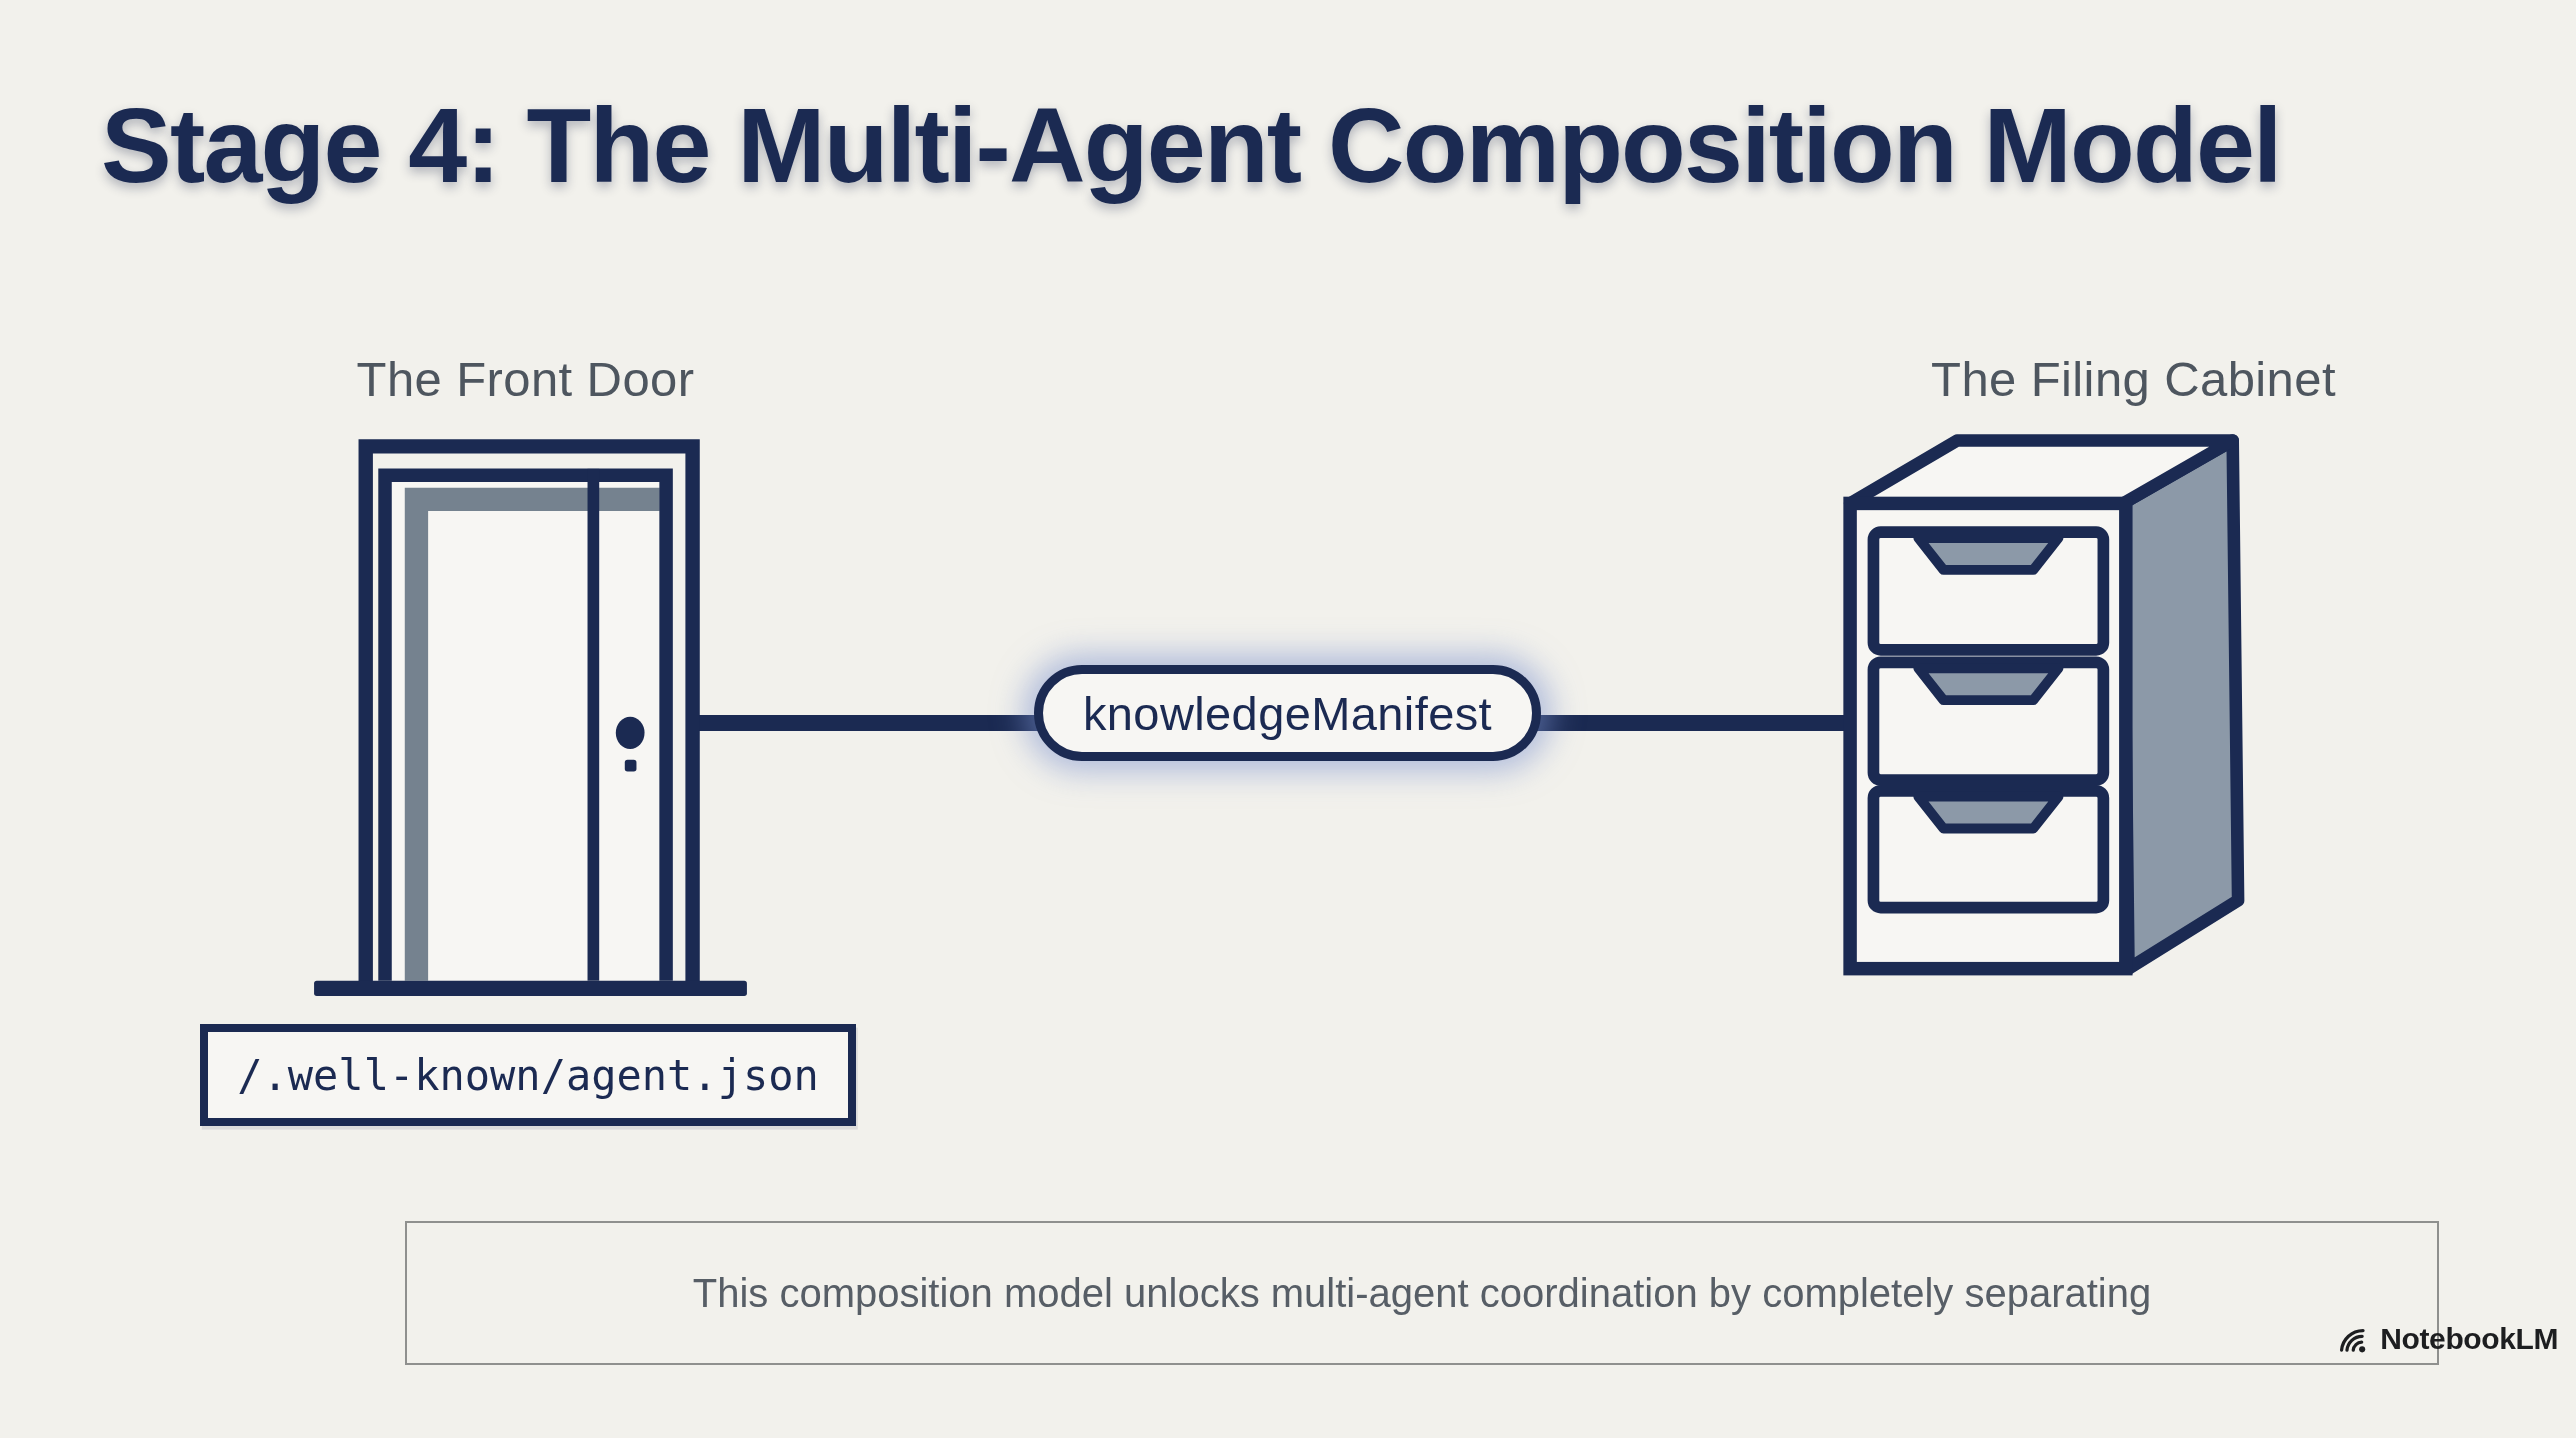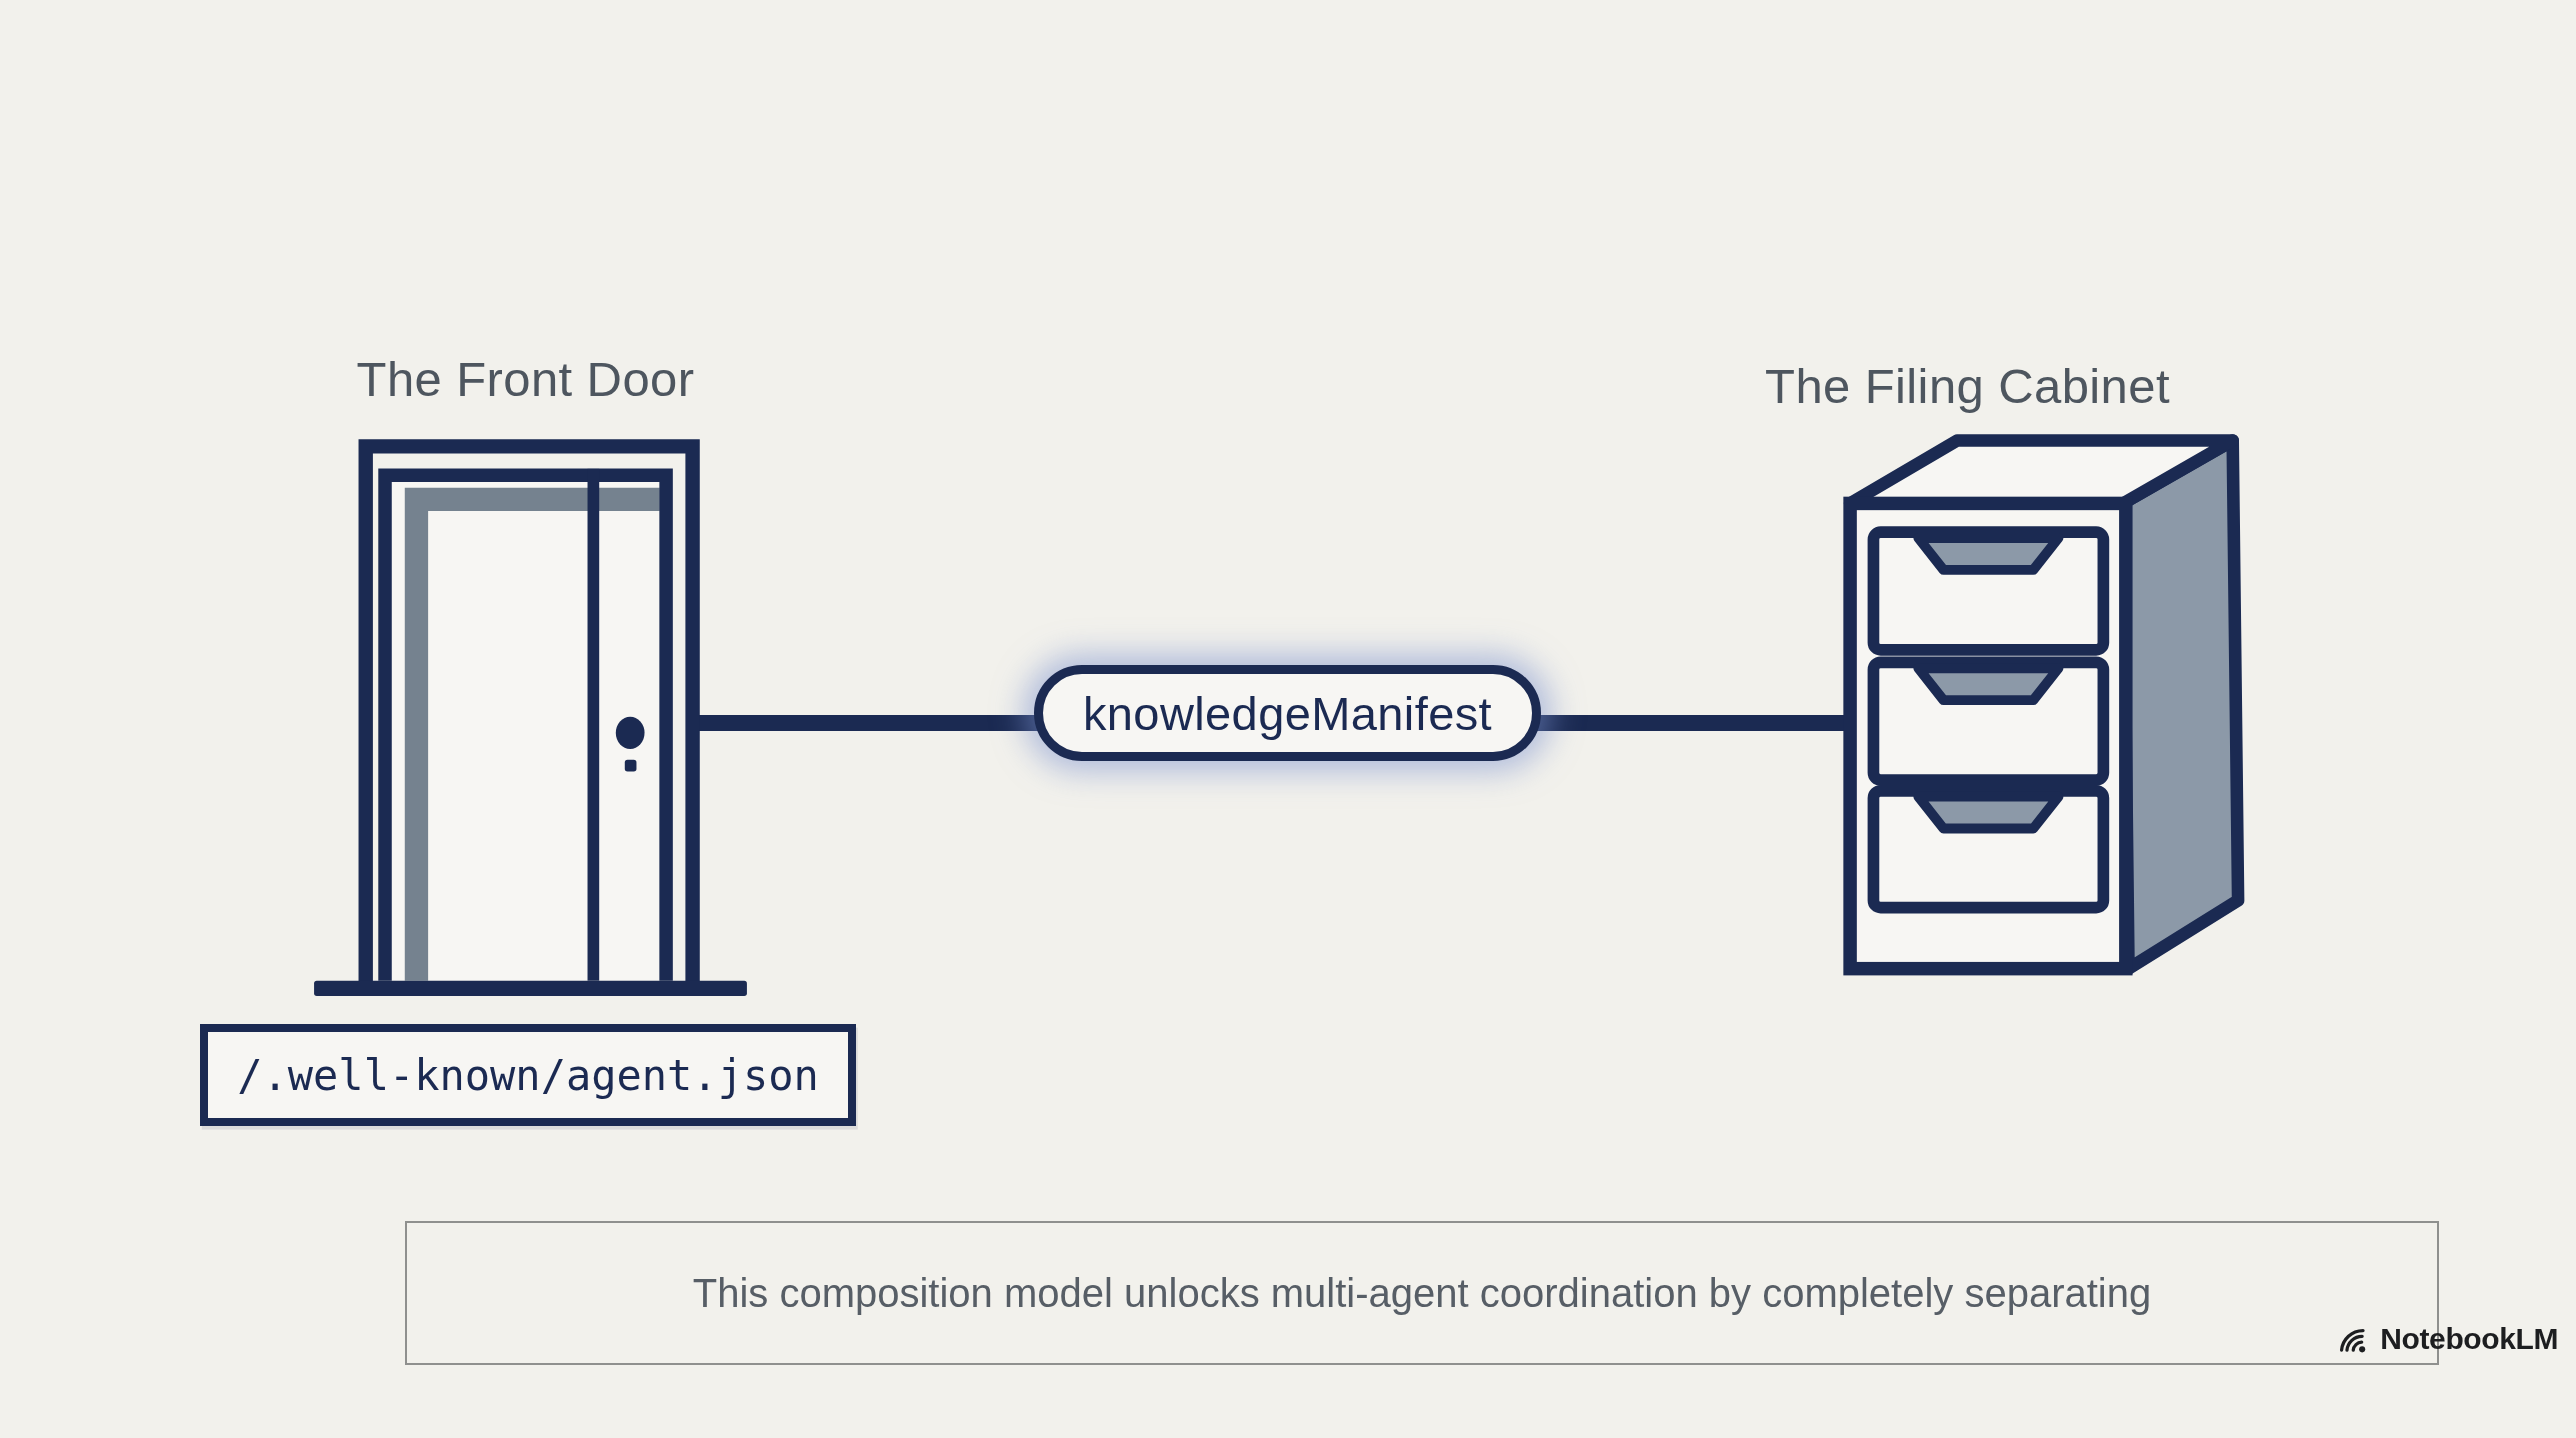--- a/index.html
+++ b/index.html
@@ -19,21 +19,21 @@
     color:var(--navy);
     text-shadow:0 4.5px 10.8px rgba(25,35,70,.30);
     white-space:nowrap;
   }
 
   .obj-label{
     position:absolute;top:351px;width:449px;text-align:center;
     font-size:49px;color:var(--label-gray);letter-spacing:0.4px;white-space:nowrap;
   }
   .obj-label.left{left:301px;}
-  .obj-label.right{left:1743px;margin-top:7px;}
+  .obj-label.right{left:1909px;}
 
   .illustration{position:absolute;z-index:2;}
   #door-svg{left:306px;top:422px;}
   #cabinet-svg{left:1798px;top:409px;}
 
   .navy-fill{fill:var(--navy);}
   .navy-stroke{stroke:var(--navy);fill:none;}
   .panel-fill{fill:var(--panel);}
   .slate-fill{fill:var(--slate);}
   .slate-dark-fill{fill:var(--slate-dark);}
@@ -80,20 +80,21 @@
   }
   .brand .brand-text{font-size:30px;font-weight:700;color:var(--brand-text);letter-spacing:-0.4px;}
   .brand svg{display:block;}
   .brand-stroke{stroke:var(--brand-text);fill:none;stroke-linecap:round;}
 </style>
 </head>
 <body>
 
 <div class="stage">
 
+  <h1 class="title">Stage 4: The Multi-Agent Composition Model</h1>
 
   <div class="obj-label left">The Front Door</div>
   <div class="obj-label right">The Filing Cabinet</div>
 
   <div class="connector"></div>
 
   <svg id="door-svg" class="illustration" width="449" height="593" viewBox="0 0 500 660">
 
     <path class="panel-fill" d="M81,622 V52 H408 V622 Z"></path>
 

